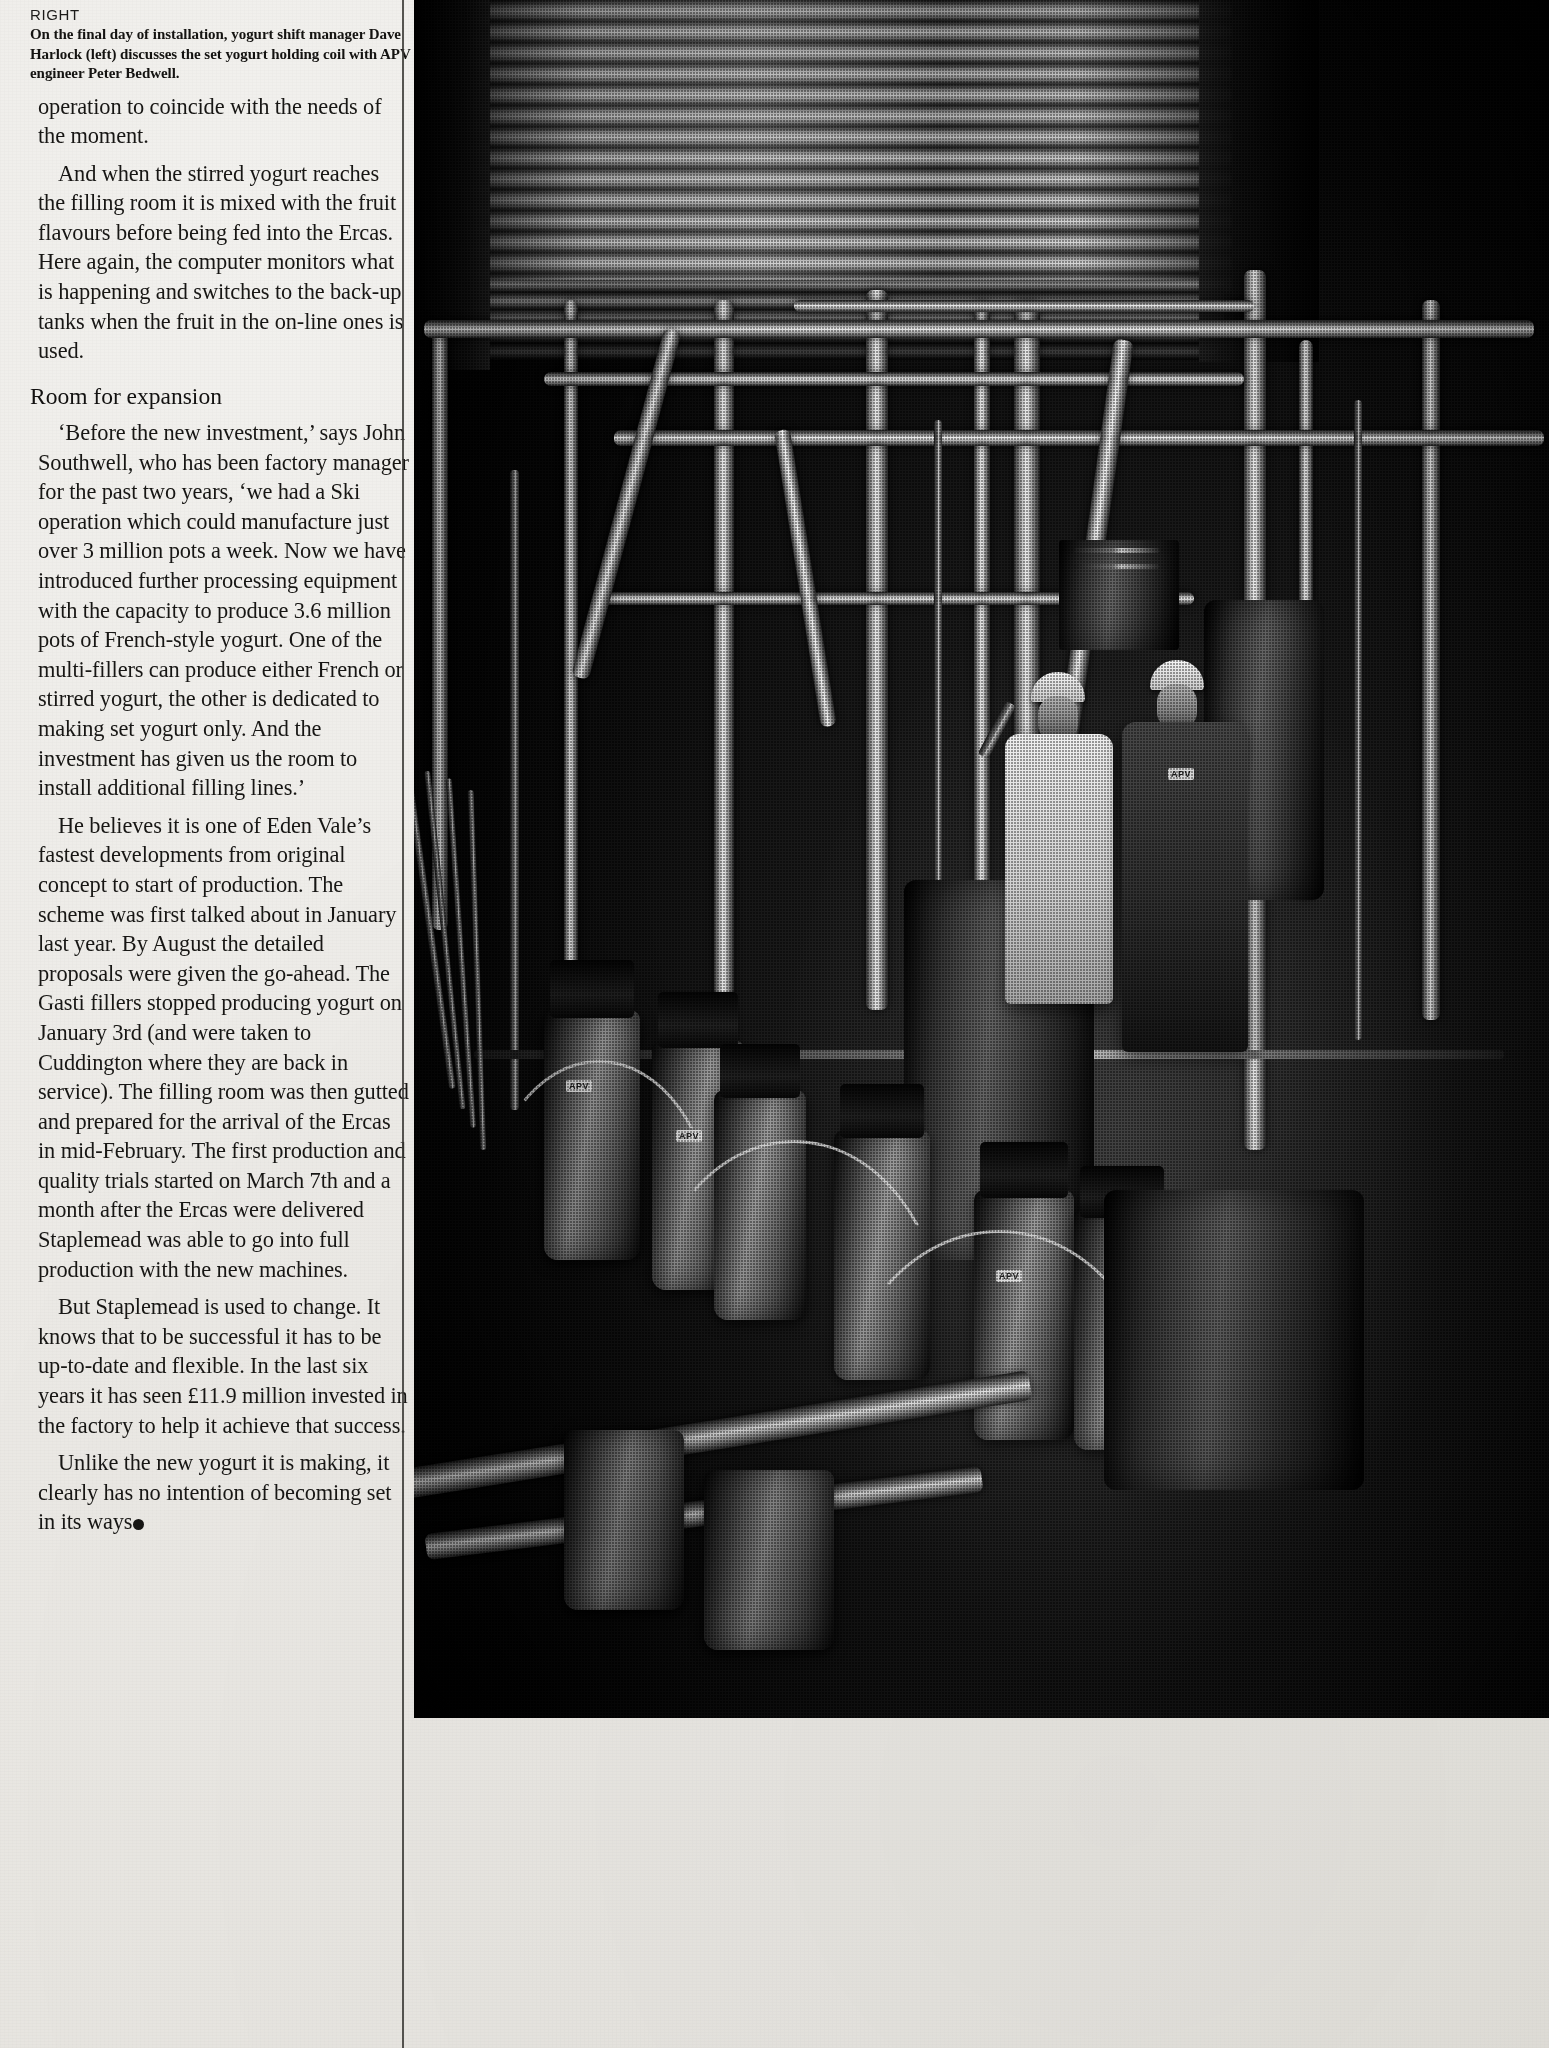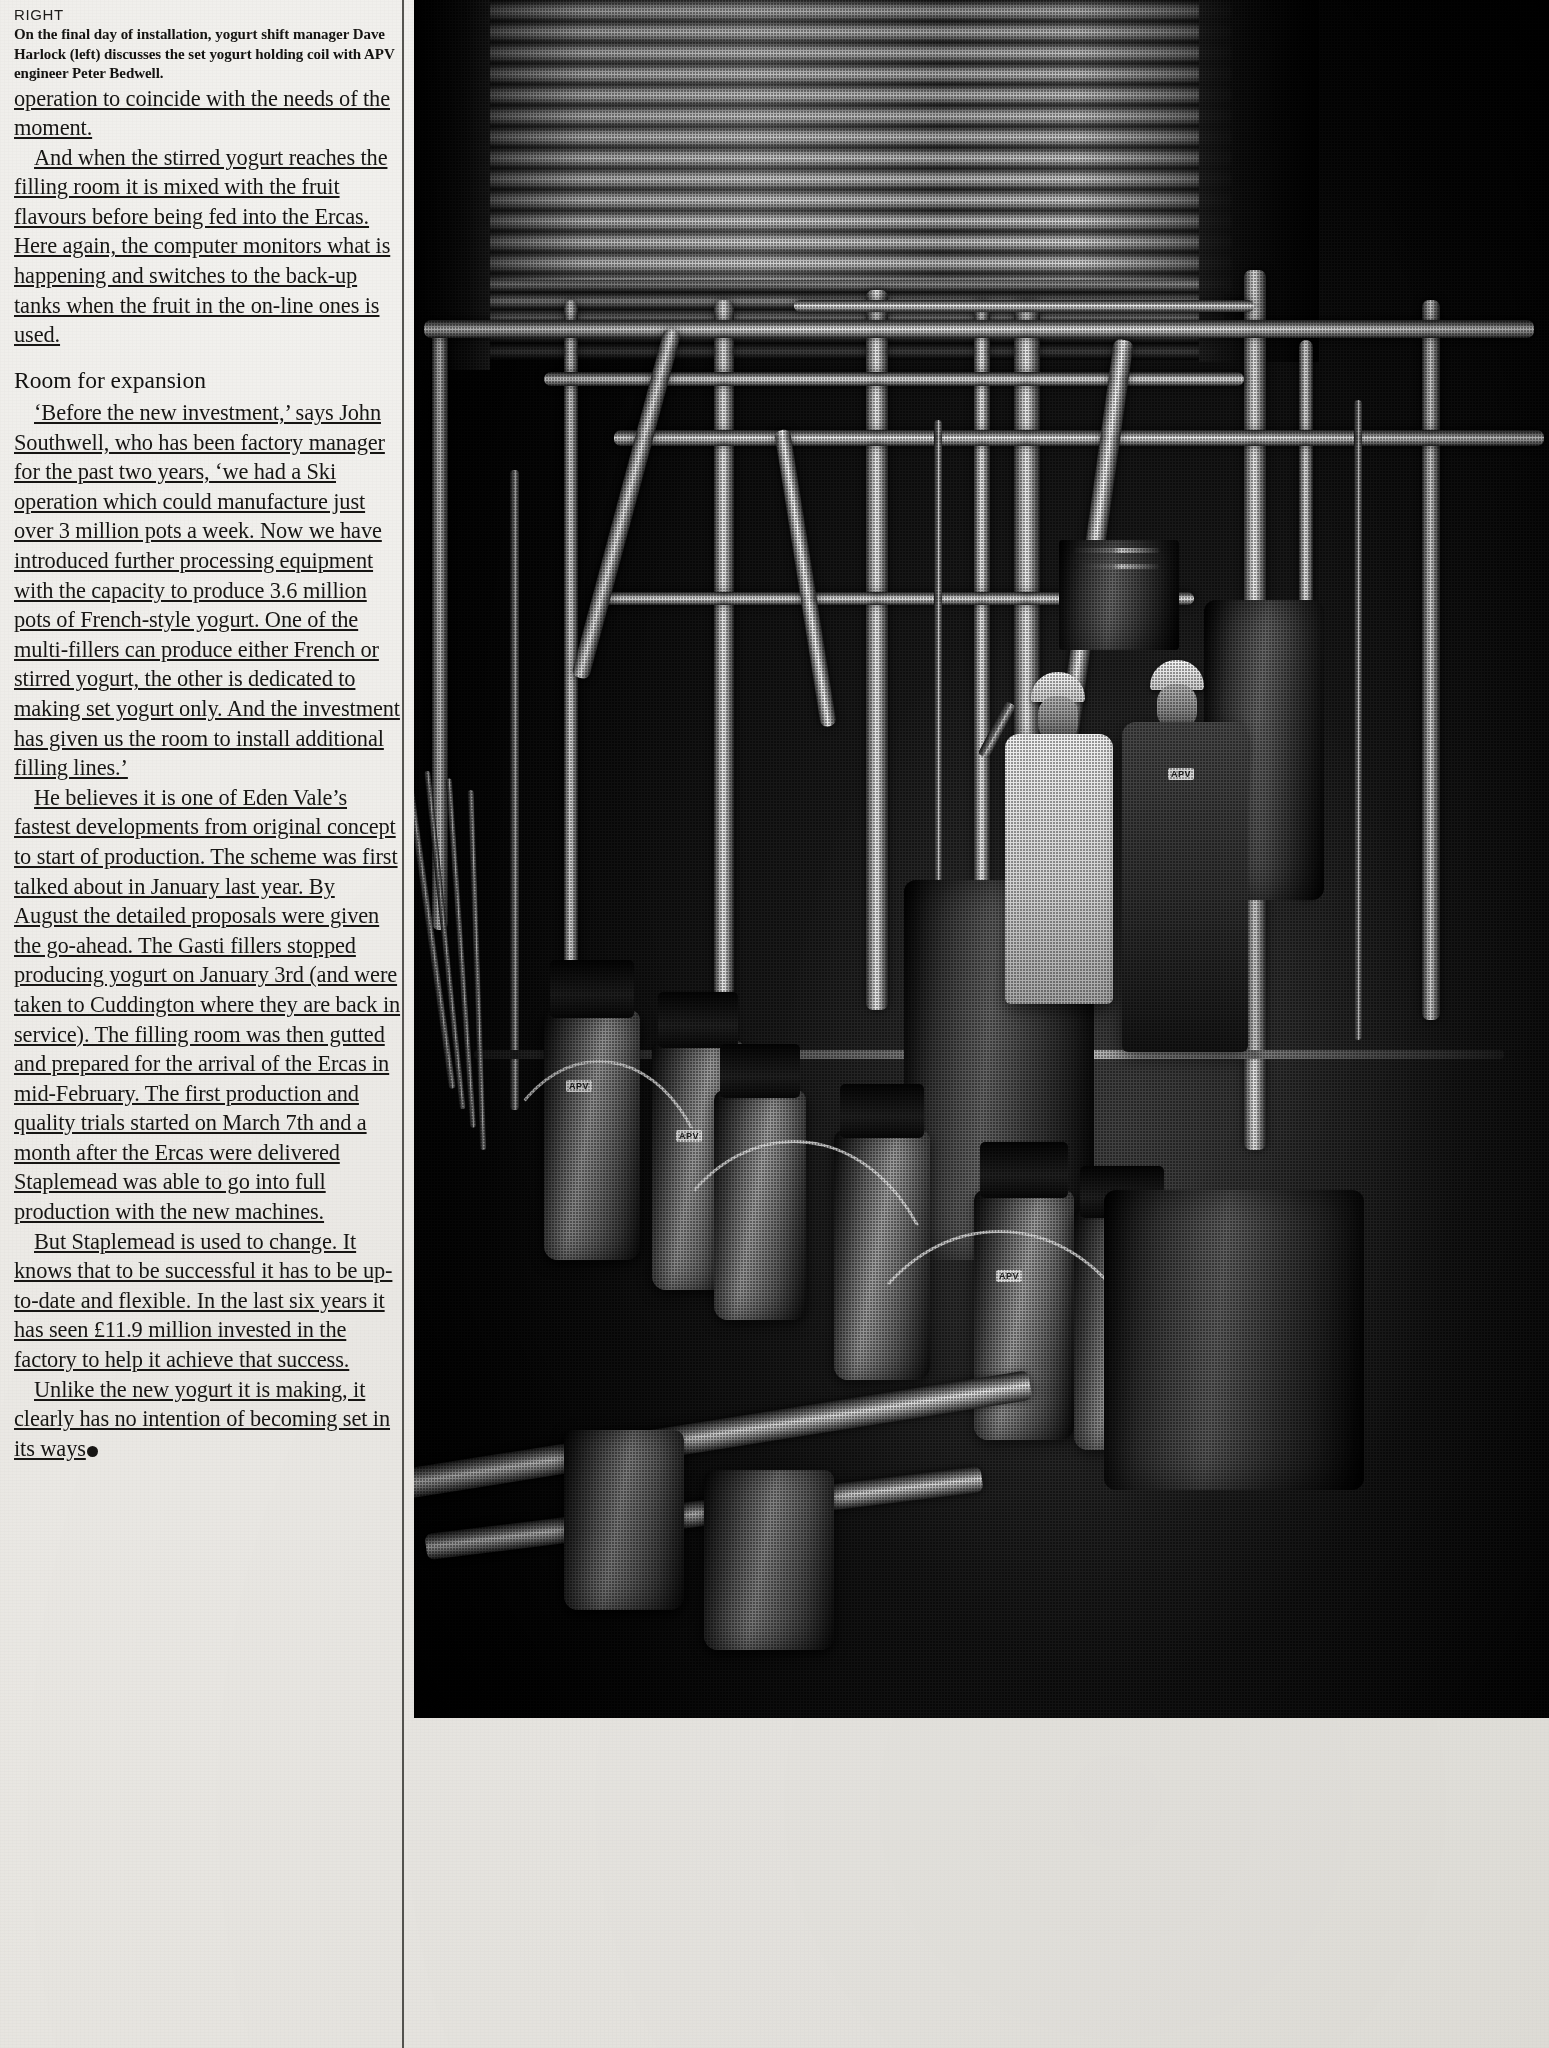--- a/index.html
+++ b/index.html
@@ -27,21 +27,21 @@
     background-image:
       repeating-linear-gradient(0deg, rgba(0,0,0,.020) 0 1px, rgba(255,255,255,0) 1px 3px),
       repeating-linear-gradient(90deg, rgba(0,0,0,.014) 0 1px, rgba(255,255,255,0) 1px 4px),
       radial-gradient(circle at 72% 88%, rgba(0,0,0,.05), rgba(0,0,0,0) 58%);
     mix-blend-mode: multiply;
   }
 
   
   #left-col {
     position: absolute;
-    left: 10px; top: 6px;
+    left: 26px; top: 6px;
     width: 392px; height: 2036px;
   }
   .kicker {
     font-family: "Liberation Sans", sans-serif;
     font-size: 15px;
     letter-spacing: .6px;
     color: #1d1c1a;
     margin: 0 0 2px 4px;
   }
   .photo-caption {
@@ -58,21 +58,21 @@
 
   .bodytext {
     font-family: "Liberation Serif", serif;
     font-size: 22.4px;
     line-height: 29.6px;
     color: #171614;
     margin: 0 0 0 4px;
     letter-spacing: -.12px;
     text-align: left;
   }
-  .bodytext p { margin: 0; text-decoration: underline; }
+  .bodytext p { margin: 8px; }
   .bodytext p.ind { text-indent: 20px; }
 
   .subhead {
     font-family: "Liberation Serif", serif;
     font-weight: normal;
     font-size: 23.5px;
     line-height: 1.2;
     color: #121110;
     margin: 16px 0 4px 4px;
   }

